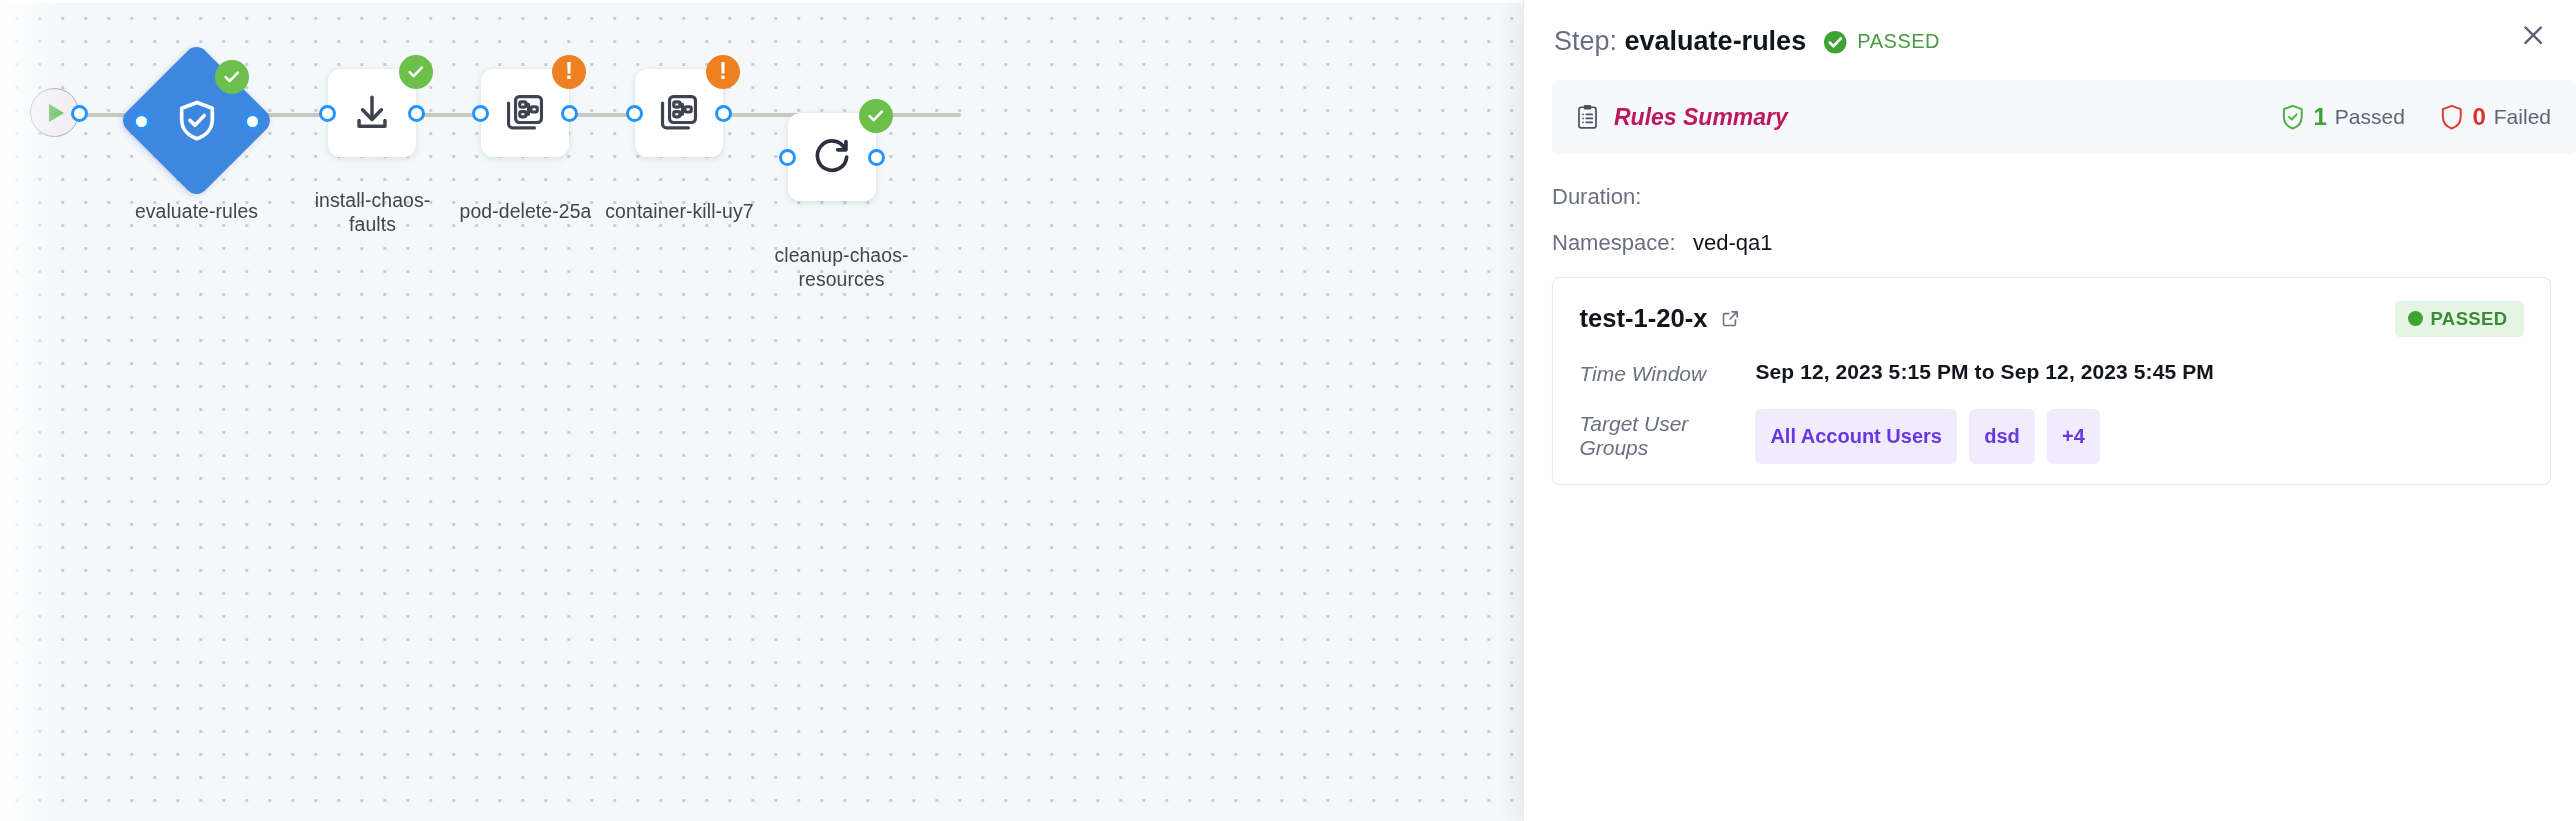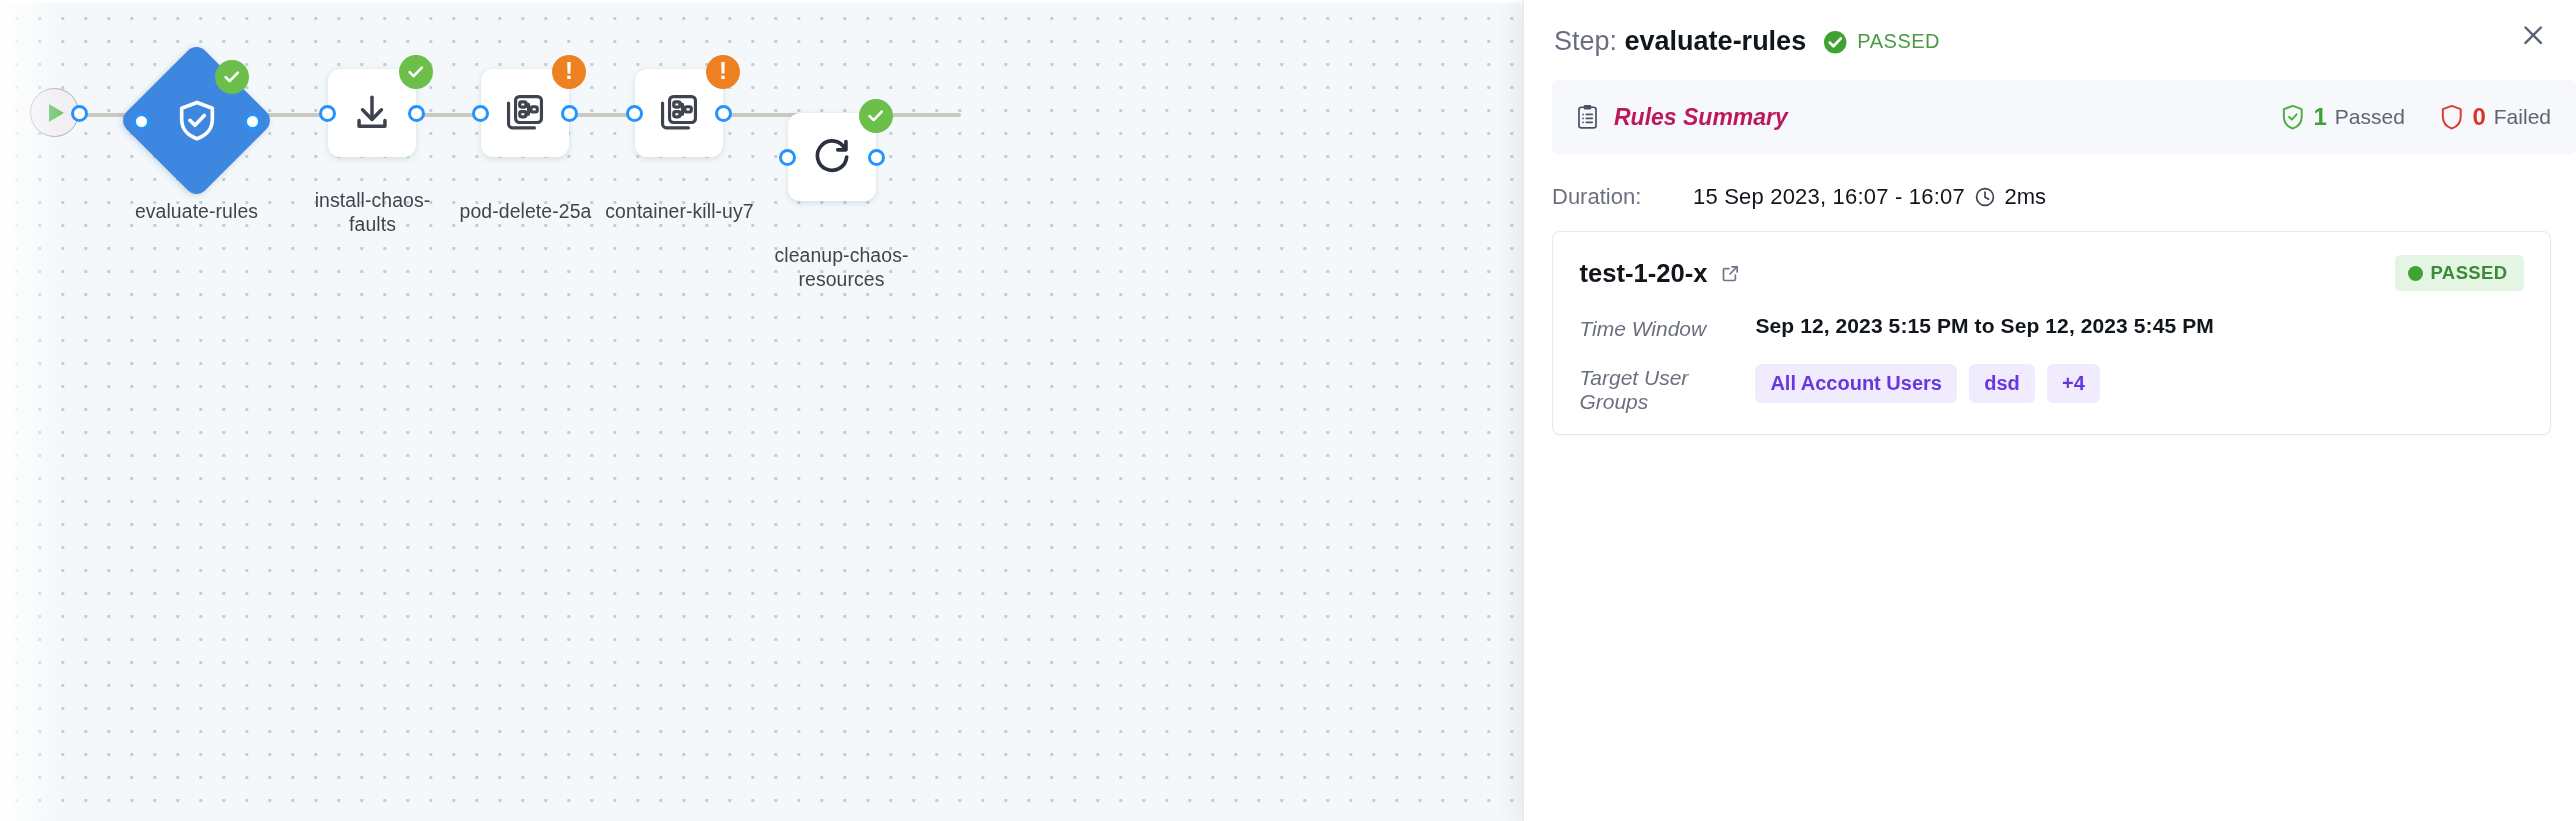--- a/index.html
+++ b/index.html
@@ -191,21 +191,21 @@
     width: 176px; font-size: 21px; color: #6b6f80; padding-top: 2.6px; flex: none; font-style: italic;
   }
   .card-val { font-size: 21px; color: #11151c; }
   .card-val .line1 { font-weight: 700; letter-spacing: 0.1px; }
   .card-val .line2 { margin-top: 9.7px; color: #3a3f4c; font-weight: 400; }
   .sep { color: #b6bac6; margin: 0 6.2px; }
 
   .chips { display: flex; gap: 12.3px; align-items: center; flex-wrap: wrap; }
   .chip {
     background: #f0ecfd; color: #6937e0; border-radius: 6.2px;
-    font-size: 20px; font-weight: 600; padding: 8px 15px;
+    font-size: 20px; font-weight: 600; padding: 16px 15px;
   }
 
   svg { display: block; }
 </style>
 </head>
 <body>
 
 <div id="root">
 
   <div class="canvas">
@@ -387,30 +387,24 @@
           </span>
           <span class="stat-num bad">0</span>
           <span class="stat-label">Failed</span>
         </div>
       </div>
     </div>
 
     <div class="meta">
       <div class="meta-row">
         <div class="meta-key">Duration:</div>
-        <div class="meta-val">
-          <span class="meta-dur-main">15 Sep 2023, 16:07 - 16:07</span>
-          <span>
-            <svg width="22" height="22" viewBox="0 0 24 24" fill="none" stroke="#3a3f4c" stroke-width="1.8" stroke-linecap="round" stroke-linejoin="round">
-              <circle cx="12" cy="12" r="9.2"></circle>
-                <path d="M12 6.6 V12.2 L16 14.4"></path>
-            </svg>
-          </span>
-          <span class="meta-dur-ms">2ms</span>
-        </div>
+      </div>
+      <div class="meta-row">
+        <div class="meta-key">Namespace:</div>
+        <div class="meta-val">ved-qa1</div>
       </div>
     </div>
 
 
     <div class="card">
       <div class="card-head">
         <div class="card-title-wrap">
           <span class="card-title">test-1-20-x</span>
           <span>
             <svg width="21" height="21" viewBox="0 0 24 24" fill="none" stroke="#6f7488" stroke-width="1.9" stroke-linecap="round" stroke-linejoin="round">

